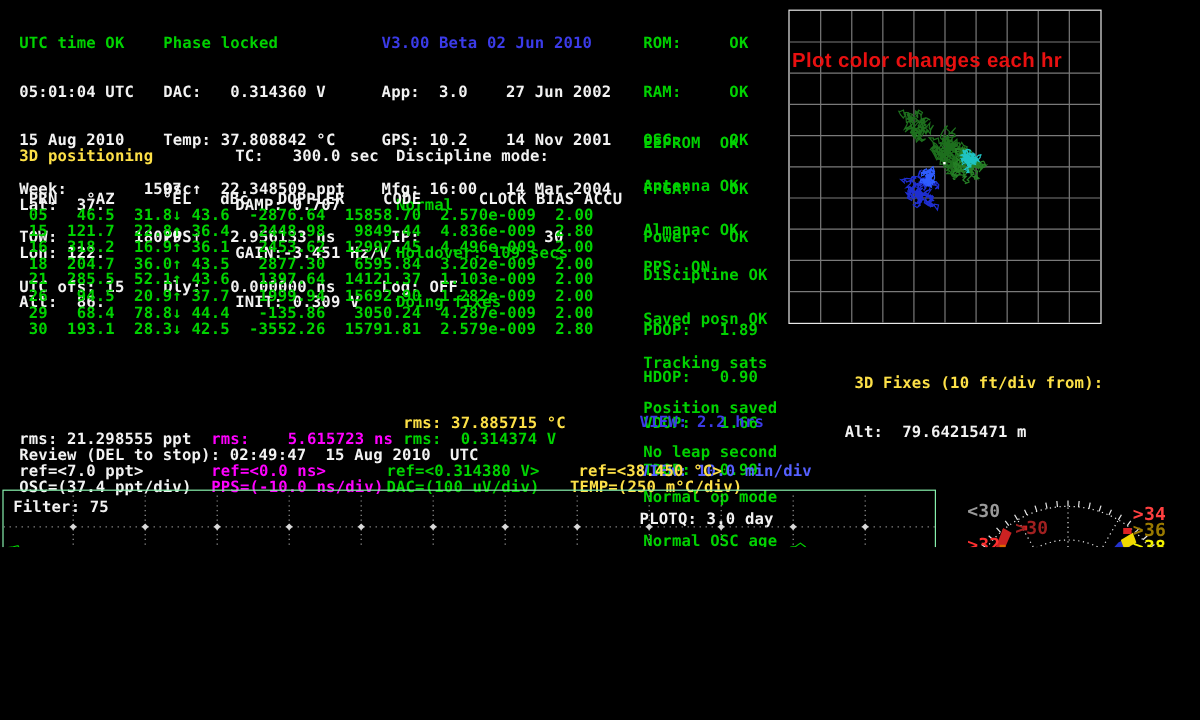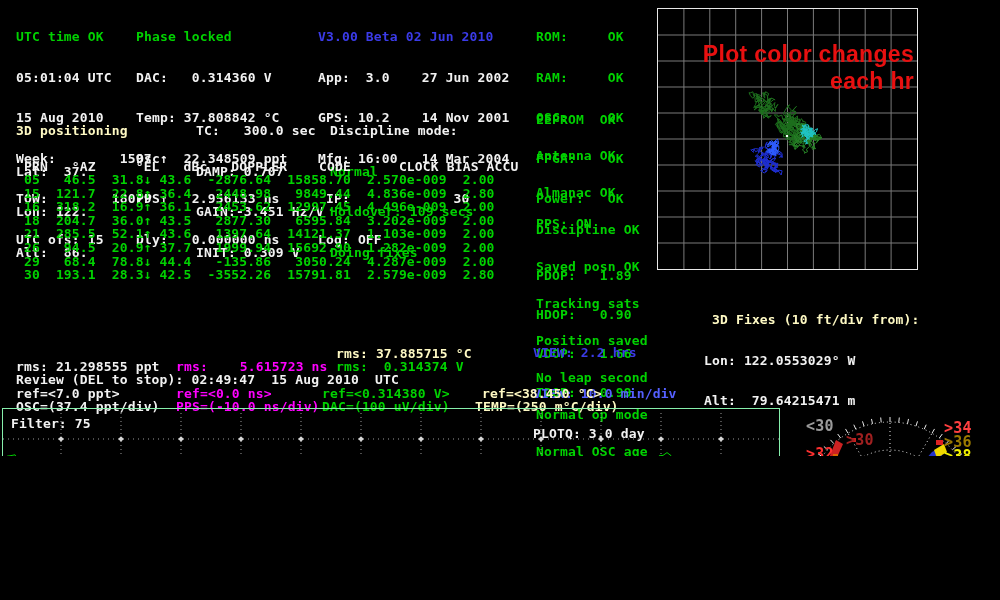--- a/index.html
+++ b/index.html
@@ -4,28 +4,28 @@
 <style>
   html,body{margin:0;padding:0;background:#000;}
   #screen{position:relative;width:1000px;height:456px;background:#000;overflow:hidden;
     font-family:"DejaVu Sans Mono",monospace;font-weight:bold;font-size:13px;letter-spacing:.15px;}
   .blk{position:absolute;white-space:pre;line-height:13.5px;}
   .lh12{line-height:12.3px;}
   .lh13{line-height:13px;}
   .lh136{line-height:13.6px;}
   .green{color:#00d200;}
   .white{color:#f2f2f2;}
-  .yellow{color:#fef9c3;}
+  .yellow{color:#fde047;}
   .blue{color:#3b3be8;}
   .blue2{color:#5560ff;}
   .magenta{color:#ff00ff;}
   .abs{position:absolute;white-space:pre;}
   #gps-box{position:absolute;left:657px;top:8px;width:259px;height:260px;border:1px solid #e8e8e8;}
-  #gps-banner{position:absolute;left:2px;top:32px;width:254px;text-align:right;
-    font-family:"Liberation Sans",sans-serif;font-weight:bold;font-size:23px;color:#e81010;letter-spacing:.3px;}
+  #gps-banner{position:absolute;left:2px;top:32px;width:254px;text-align:left;
+    font-family:"Liberation Sans",sans-serif;font-weight:bold;font-size:17px;color:#e81010;letter-spacing:.3px;}
   #osc-box{position:absolute;left:2px;top:408px;width:776px;height:176px;border:1px solid #86efac;}
   #osc-filter{position:absolute;left:8px;top:7px;}
   #osc-trend{position:absolute;left:9px;top:159px;}
   .siglabel{position:absolute;font-size:15px;letter-spacing:.2px;white-space:pre;}
   svg{display:block;}
 </style>
 </head>
 <body>
 
 <div id="screen">
@@ -133,21 +133,20 @@
         <path d="M112,150L113.2,146.8L116.5,143.5L117.1,147.1L116.5,143.5L118.9,141.1L119.5,143.3L122.0,144.8L122.5,142.8L124.4,145.2L121.4,148.4L124.1,147.1L124.0,148.7L124.1,145.8L123.2,146.0L118.7,144.7L118.2,144.7L117.3,144.4L117.7,140.8L113.6,138.0L110.9,142.0L114.3,140.3L111.8,144.2L110.5,143.9L108.8,142.1L109.8,142.8L108.5,146.0L112.3,142.6L115.1,139.3L112.8,140.1L110.9,140.5L107.5,137.8L107.8,136.4L109.3,133.2L108.4,133.7L106.9,138.5L111.0,140.9L109.1,144.3L107.9,145.8L108.1,142.2L107.6,144.6L107.1,147.2L104.4,146.6L106.7,143.9L109.7,146.4L106.9,144.7L107.3,147.6L104.8,150.8L108.0,147.8L111.9,145.1L111.1,141.8L111.2,139.4L111.6,139.5L108.1,143.9L107.4,146.2L104.5,143.1L103.6,147.2L105.0,144.2L104.8,145.8L101.2,150.0L99.1,149.0L99.2,147.0L101.4,148.7L102.6,152.0L101.3,153.7L103.1,152.3L103.3,149.2L100.2,146.6L97.2,147.4L100.7,144.0L101.6,141.3L104.8,139.5L101.2,138.7L103.6,139.8L105.5,138.2L102.5,138.1L101.4,139.7L100.7,143.5L100.3,141.5L97.5,142.7L96.0,140.1L95.4,142.4L95.5,143.3L92.8,140.8L93.3,140.9L97.3,139.6L101.1,140.1L103.8,144.2L104.2,144.7L101.6,147.9L99.2,150.2L98.3,151.1L101.3,148.8L105.2,152.2L105.6,153.4L106.5,149.9L106.8,153.8L107.6,151.2L108.0,151.3L105.4,153.4L104.2,150.3L101.1,151.3L99.4,154.8L97.1,151.7L100.3,152.9L97.8,155.7L99.9,154.7L98.8,152.6L98.6,150.0L100.2,150.6L101.4,154.5L101.8,154.3L102.8,156.5L101.7,153.7L103.1,149.7L102.8,150.0L106.3,151.6L105.9,155.3L109.2,157.6L107.0,160.7L105.1,160.4L104.0,162.5L102.6,161.5L106.2,164.0L109.3,161.7L107.0,163.1L109.9,159.0L110.8,154.9L108.9,155.0L105.8,152.6L108.8,149.7L110.0,151.4L109.0,150.0L108.4,151.0L108.2,149.0L107.2,151.8L110.6,153.0L108.4,154.4L104.6,152.0L104.8,154.5L106.2,154.6L109.6,151.8L113.0,153.7L114.7,155.3L118.4,154.2L117.5,156.0L119.6,154.2L117.9,156.4L115.8,159.1L119.5,161.3L115.1,161.0L114.9,159.7L113.3,156.8L113.1,157.7L114.5,153.7L110.4,151.9L114.3,152.2L116.4,155.7L117.0,156.6L120.2,154.9L117.8,155.8L119.9,158.2L116.3,158.7L116.8,160.7L117.4,163.1L119.3,162.2L116.3,162.5L113.6,160.1L113.8,158.7L111.5,157.1L109.4,158.6L106.6,158.4L109.6,158.6L108.6,154.7L107.0,154.5L104.3,155.1L101.5,153.6L104.6,157.0L102.7,155.2L101.7,158.0L98.8,156.4L102.8,154.8L100.1,153.0L99.3,153.4L100.3,149.6L100.4,150.3L104.7,150.4L106.8,154.0L110.4,153.3L109.9,154.2L110.1,155.7L106.7,159.0L106.9,159.9L105.4,160.0L104.0,159.4L106.8,160.7L109.6,159.5L107.5,157.8L106.8,156.8L106.2,153.1L106.9,149.3L104.5,151.7L106.6,154.2L108.8,157.8L109.5,153.9L107.1,157.4L110.2,154.8L113.1,151.2L109.8,154.9L112.1,157.7L115.8,159.4L117.0,162.9L113.6,159.8L114.9,160.5L117.4,163.5L119.4,161.7L121.1,162.2L117.3,160.5L119.5,156.0L115.9,158.8L119.7,161.6L121.2,163.2L123.2,166.0L124.1,161.8L120.6,161.1L119.3,163.0L115.8,162.4L112.3,159.9L113.6,155.6L117.2,153.4L118.0,156.9L115.3,152.7L117.8,149.1L114.5,149.7L111.3,152.3L108.0,148.9L111.0,147.8L107.6,150.3L110.6,153.2L109.5,151.1L108.3,150.8L109.5,153.8L113.1,153.7L116.6,155.1L113.0,151.1L116.3,149.3L117.6,145.7L113.4,142.2L116.6,142.5L115.9,144.4L116.1,145.8L113.8,144.2L113.5,148.1L111.4,149.6L113.1,148.3L111.7,144.8L115.5,145.8L118.7,144.2L117.0,142.7L113.2,144.4L111.2,141.4" fill="none" stroke="#1e2ed0" stroke-width="1"></path>
         <path d="M120,142L117.5,143.8L114.6,142.6L115.0,139.7L116.7,140.0L118.3,139.3L117.1,136.4L115.4,136.3L113.6,137.3L116.4,137.6L114.0,138.4L115.7,139.4L115.2,138.7L118.0,136.9L118.5,137.2L117.5,134.9L117.8,132.9L114.4,135.8L112.1,134.9L114.3,133.8L111.6,133.2L112.6,132.3L109.5,135.9L112.3,133.8L115.8,137.3L116.0,136.7L114.2,136.1L116.9,139.6L116.6,138.6L114.8,137.7L118.0,136.5L119.3,136.3L118.0,138.2L117.7,138.2L118.1,137.9L119.0,138.1L120.1,135.9L117.0,134.9L119.0,136.0L120.3,133.7L120.6,135.0L117.1,132.1L118.3,132.8L117.7,132.6L116.4,132.6L119.5,130.0L120.6,133.5L117.5,131.9L114.2,134.9L116.7,134.5L114.4,135.7L114.3,134.2L111.3,137.2L110.1,137.0L109.8,138.1L110.0,134.9L111.6,135.8L115.4,135.4L117.5,133.4L115.9,136.9L118.1,140.2L115.2,141.9L112.2,142.2L110.1,141.8L111.9,140.0L109.2,140.8L108.8,142.9L111.0,143.3L114.5,144.8L115.9,146.3L114.1,142.7L116.1,145.7L113.1,145.4L111.2,142.0L114.1,143.1L116.6,145.5L117.9,145.6L114.9,142.4L116.7,139.2L117.8,140.1L114.9,137.1L113.5,140.8L113.6,142.2L114.8,139.8L113.3,141.4L115.2,141.0L118.5,140.8L115.3,139.7L113.1,143.3L115.1,140.5L113.0,141.2L114.5,141.7L114.3,141.1L117.0,140.2L119.1,141.2L119.2,144.7L116.1,141.4L114.7,140.4L115.0,141.7L112.5,141.7L112.8,142.7L113.8,141.4L113.2,141.6L112.6,143.4L114.5,141.8L116.7,143.0L114.3,145.8L117.7,145.3L116.5,143.0L117.7,145.3L118.1,146.8L114.9,144.0L114.0,144.1L115.3,144.6L115.0,145.7L115.2,142.2L116.4,138.9L114.5,139.2L114.5,136.7L114.6,133.6L115.1,134.4L116.0,132.7L116.9,135.5L114.9,138.3L116.3,138.0L114.1,140.4L111.6,141.3L110.8,141.5L111.7,141.0L110.6,142.0L113.8,140.1L114.6,141.3L115.5,138.9L115.6,139.5L116.7,136.9L115.5,139.7L117.6,138.9L118.7,141.7L116.7,142.3L119.4,141.6L121.5,142.5L120.6,143.1L119.4,142.8L120.8,139.4L120.7,136.9L119.3,136.2L117.5,137.9L116.8,134.8L115.6,134.7L114.0,131.6L110.8,133.5" fill="none" stroke="#2e5cff" stroke-width="1"></path>
         <path d="M148,122L147.5,123.0L147.7,121.0L145.8,124.3L148.3,124.0L147.2,126.0L147.5,126.4L146.9,123.0L149.7,125.5L152.2,126.5L151.6,125.8L150.0,125.8L148.7,127.6L151.2,130.5L150.7,128.2L152.7,127.2L149.1,128.2L148.9,129.4L151.5,128.8L148.0,130.6L145.8,132.2L148.8,133.1L147.6,134.5L149.5,134.7L148.4,131.0L149.9,130.2L147.8,127.7L147.7,126.8L149.5,125.3L146.8,123.3L149.6,120.2L152.6,119.4L150.0,118.5L150.4,116.8L150.0,118.4L150.6,116.2L148.3,115.3L145.5,116.9L145.9,119.9L146.7,118.5L144.4,115.8L144.9,117.9L147.5,116.5L145.2,119.3L142.6,120.3L145.8,121.5L143.9,123.6L142.5,122.9L144.3,125.0L146.4,123.1L147.1,124.7L149.4,123.2L151.1,125.9L148.1,128.4L148.5,124.7L145.2,122.2L143.8,124.5L144.8,127.5L143.7,128.2L147.3,125.7L143.9,123.7L147.3,122.7L148.7,121.9L151.2,123.6L153.8,122.0L151.6,122.3L152.5,121.2L153.2,123.1L154.5,123.3L154.8,120.8L153.4,119.9L152.9,122.6L152.0,119.6L151.8,123.2L154.3,123.7L157.3,120.5L159.9,119.9L159.0,120.4L158.8,122.2L157.5,123.7L155.1,125.1L155.4,125.9L156.1,122.5L158.0,125.6L154.4,124.1L151.3,125.3L154.5,124.3L154.8,125.5L152.7,127.5L154.9,128.0L153.9,125.2L153.1,122.5L149.3,121.7L149.9,122.9L151.1,122.5L153.7,119.2L152.8,118.5L152.7,121.4L154.8,119.3L151.5,120.9L152.3,121.8L151.0,120.0L149.9,119.2L149.0,119.2L147.6,116.0L148.1,118.2L148.0,120.7L150.1,121.4L149.4,120.6L150.9,119.0L152.7,120.7L154.2,122.1L155.5,124.5L153.6,127.6L154.6,125.3L153.1,125.0L152.7,125.9L154.4,127.0L153.8,126.8L152.7,126.8L150.9,124.4L148.3,123.8L150.9,126.0L148.9,123.8L146.7,126.6L149.5,128.6L148.9,128.0L145.8,125.5L145.5,124.8L144.3,122.9L143.1,125.5L146.3,122.3L145.4,122.1L148.1,125.2L147.9,124.1L146.0,120.6L147.2,122.0L145.9,121.3L147.5,124.2L148.5,123.5L150.0,126.0L152.2,125.4L154.8,123.2L151.4,124.1L154.5,127.2L152.1,124.4L152.5,125.1L153.4,127.5L150.4,124.1L147.7,122.5L148.4,119.4L146.4,120.4L145.5,119.2L148.5,121.1L147.4,120.8L147.6,123.9L148.3,120.5L144.8,120.6L145.4,122.9L148.7,120.7L145.3,120.6" fill="none" stroke="#1fc4c4" stroke-width="1"></path>
         <rect x="128" y="126" width="2" height="2" fill="#ffffff"></rect>
       </svg>
     <div id="gps-banner">Plot color changes each hr</div>
   </div>
 
   <div class="blk" style="left:704px;top:286px">
     <div class="yellow" style="padding-left:8px">3D Fixes (10 ft/div from):</div>
-    <div class="white">Lon: 122.0553029° W</div>
     <div class="white">Alt:  79.64215471 m</div>
   </div>
 
   <div class="blk" style="left:533px;top:319px">
     <div class="blue">VIEW: 2.2 hrs</div>
     <div class="blue2">VIEW: 10.0 min/div</div>
     <div class="white">PLOTQ: 3.0 day</div>
     <div class="white">ADEVQ: 33000 pts</div>
   </div>
 

